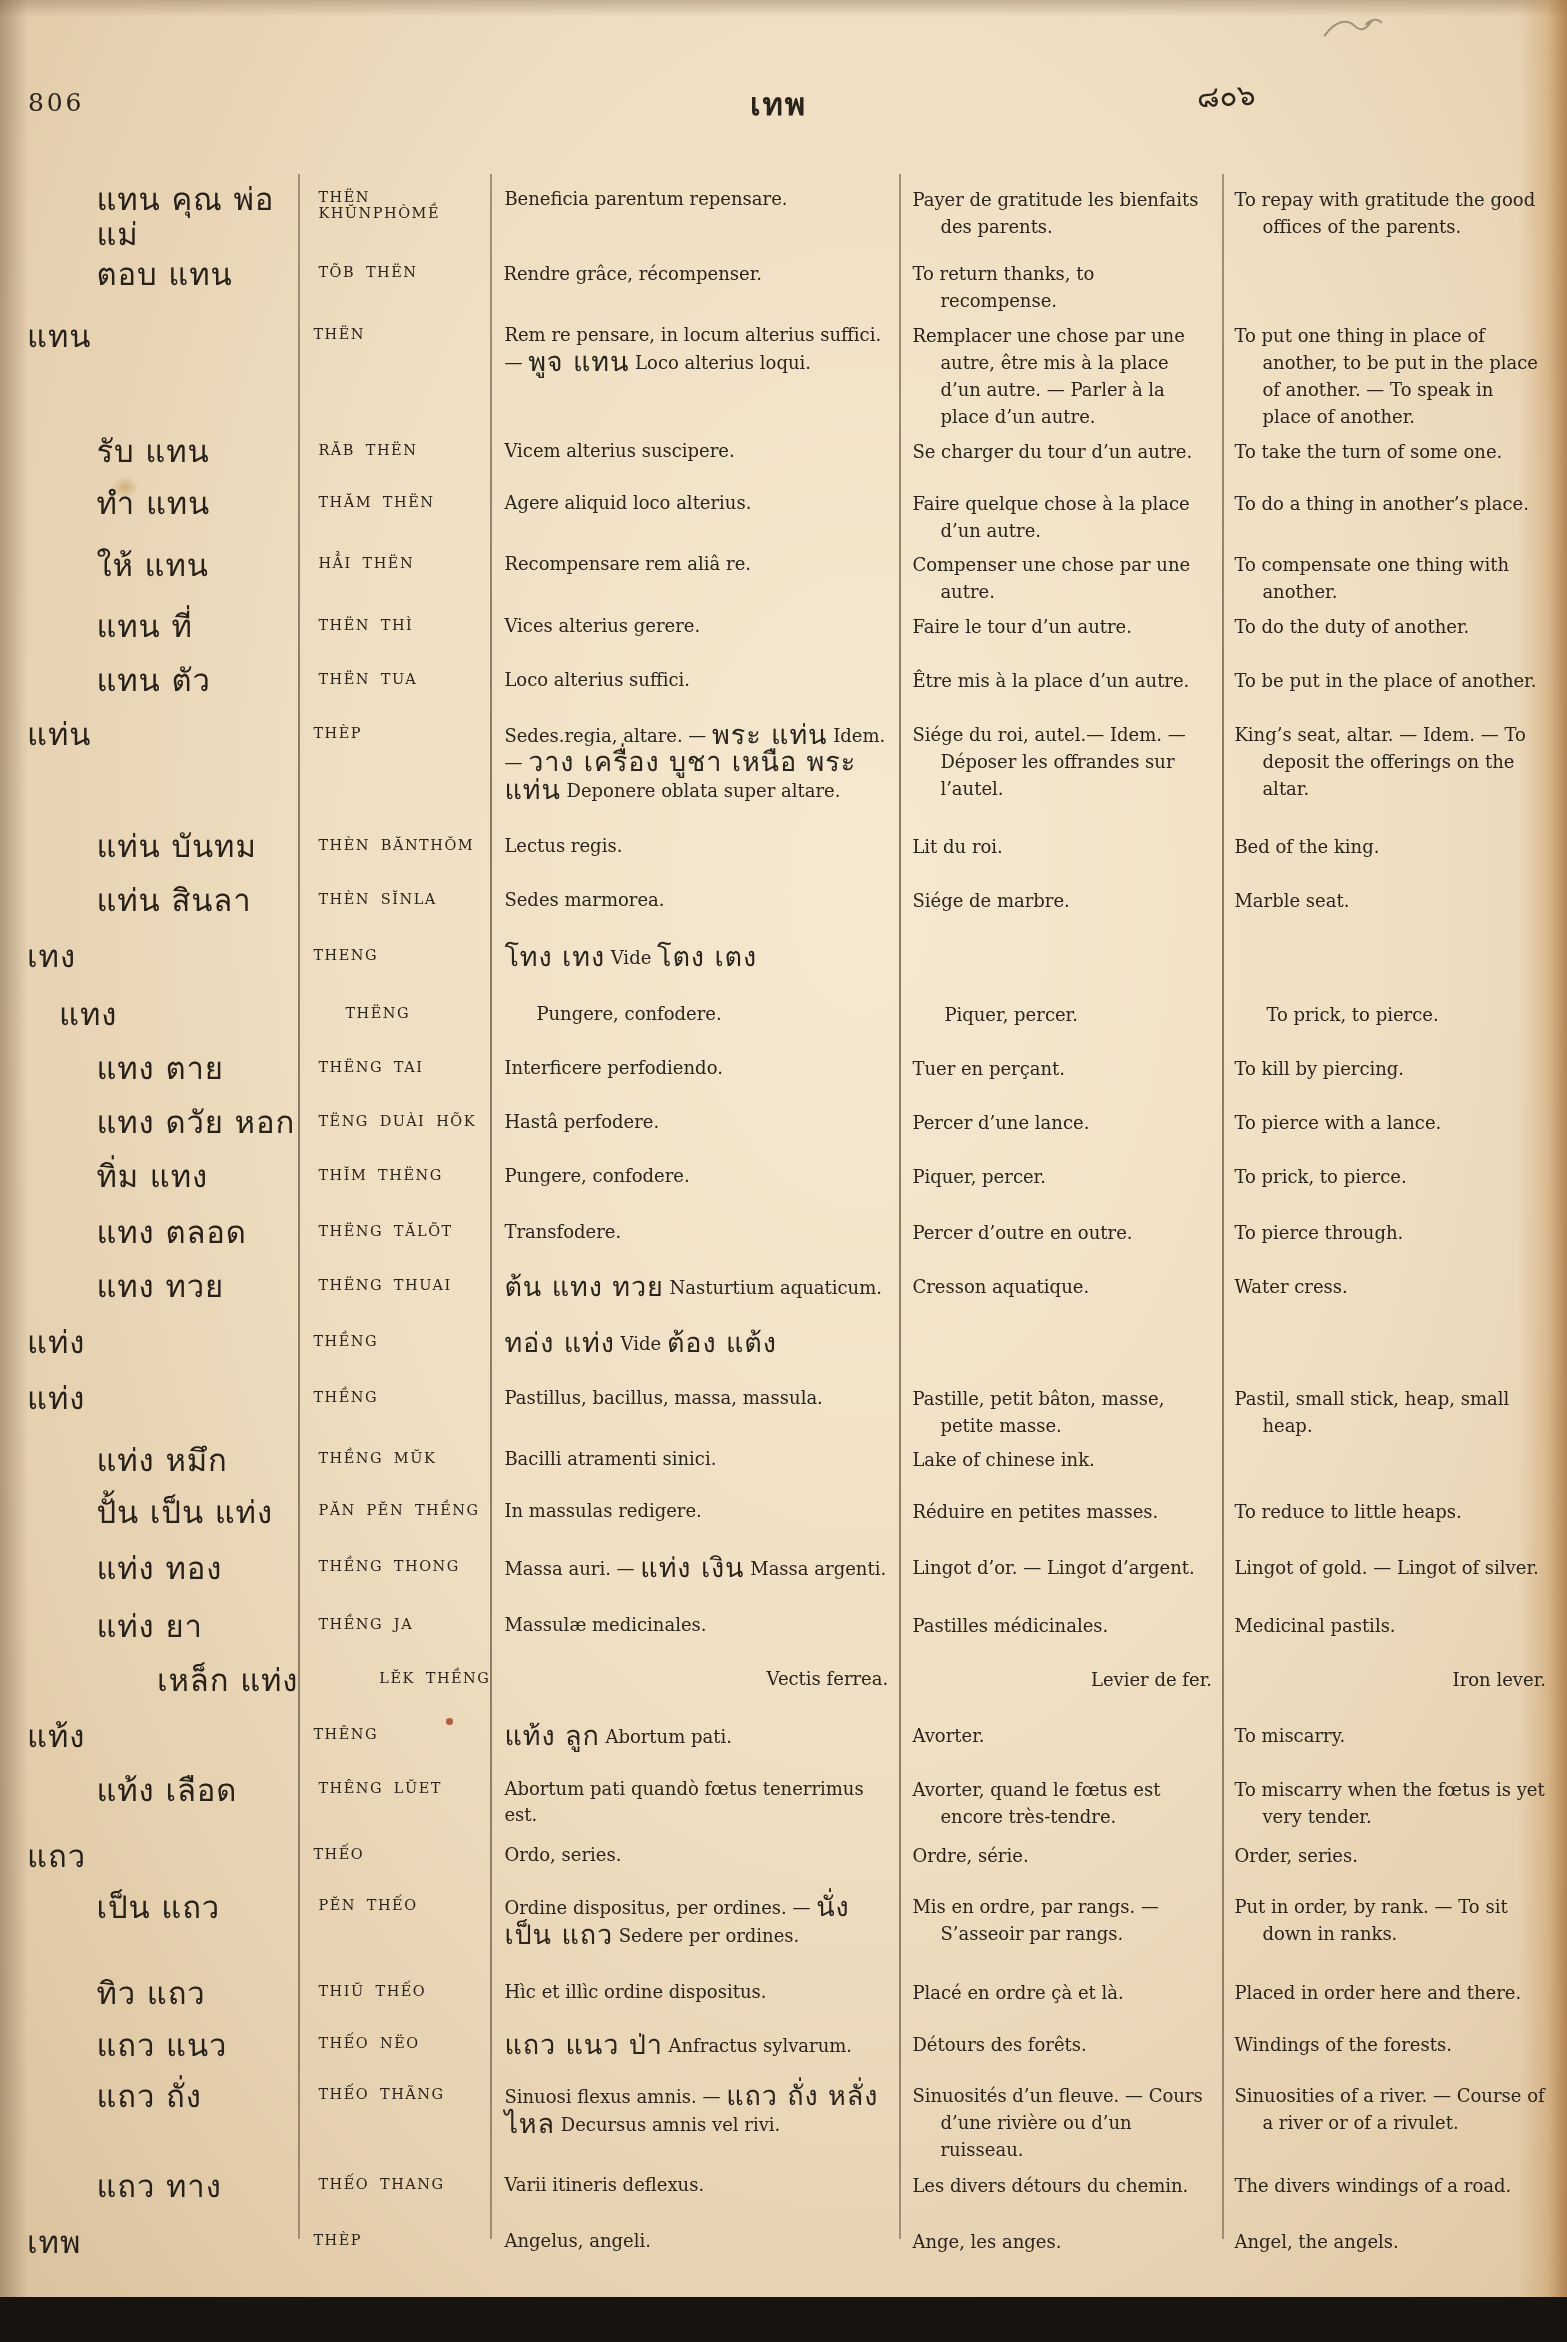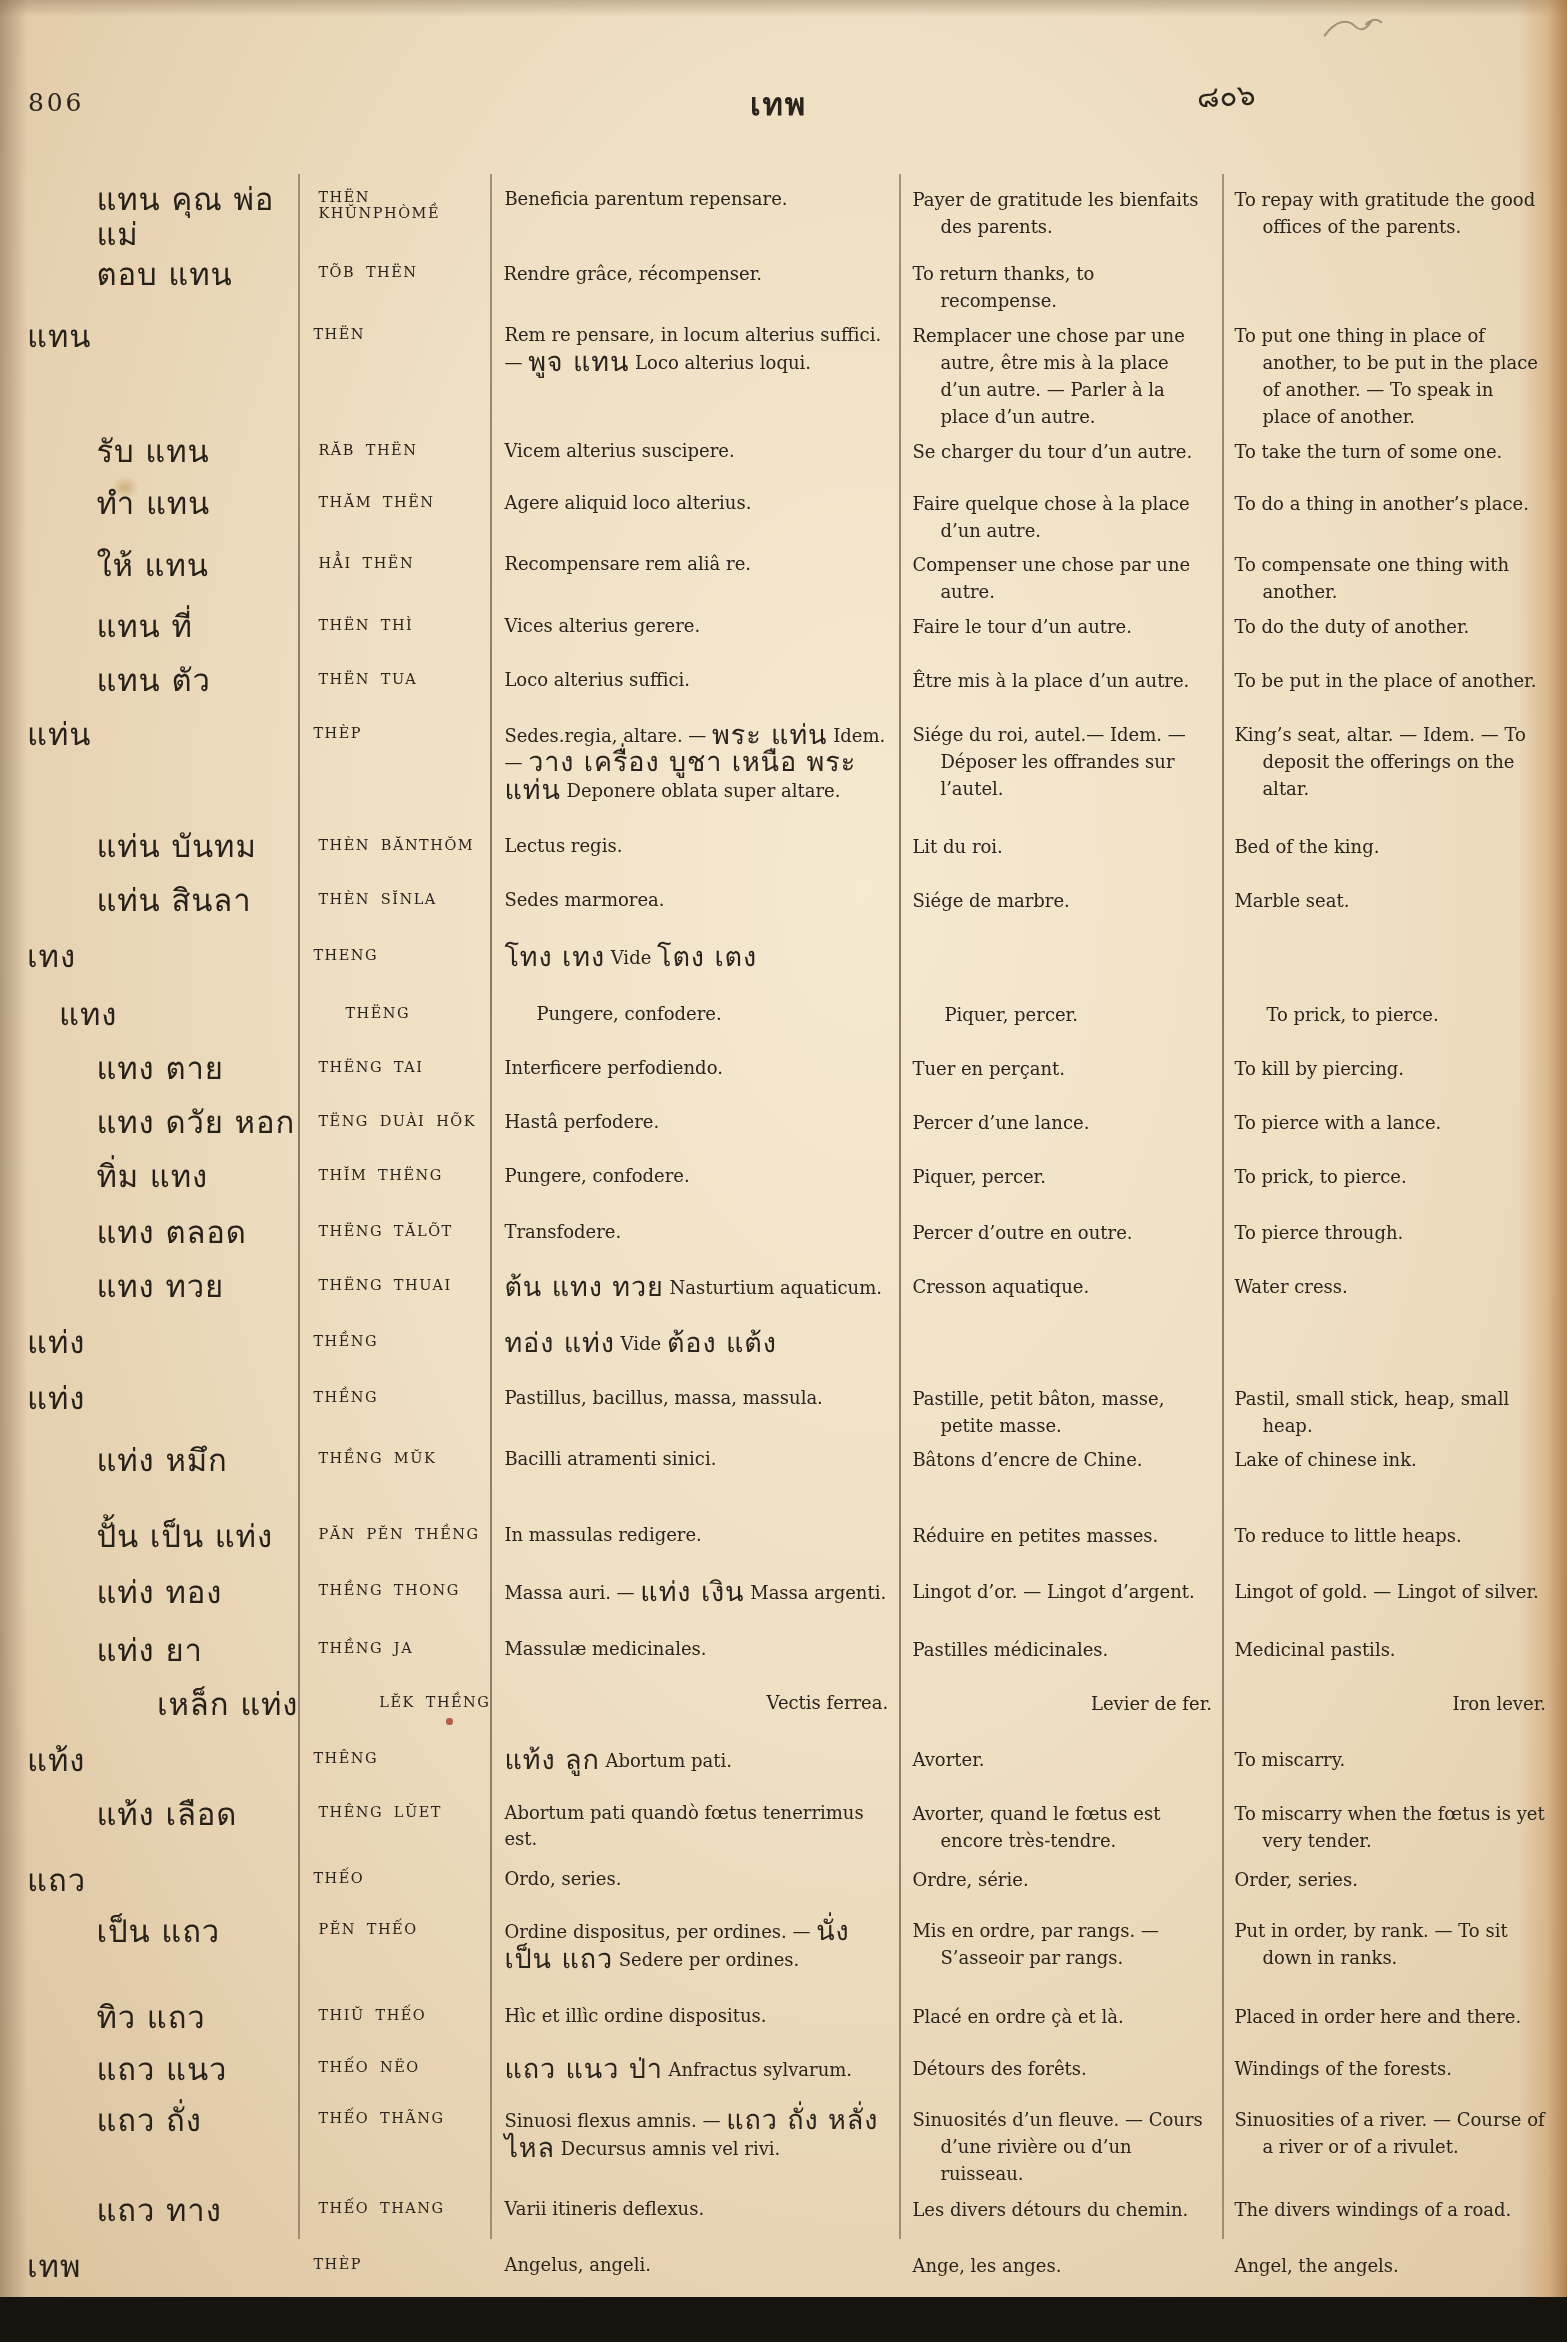--- a/index.html
+++ b/index.html
@@ -202,24 +202,23 @@
         <div class="cell thai">แท่ง</div>
         <div class="cell roman">THỀNG</div>
         <div class="cell latin"><span class="lat">Pastillus, bacillus, massa, massula.</span></div>
         <div class="cell fr">Pastille, petit bâton, masse, petite masse.</div>
         <div class="cell en">Pastil, small stick, heap, small heap.</div>
       </div>
       <div class="row" style="min-height: 52px;">
         <div class="cell thai ind">แท่ง หมึก</div>
         <div class="cell roman rind">THỀNG MŬK</div>
         <div class="cell latin"><span class="lat">Bacilli atramenti sinici.</span></div>
-        <div class="cell fr">Bâtons d’encre de Chine.</div>
         <div class="cell en">Lake of chinese ink.</div>
       </div>
-      <div class="row" style="min-height: 56px; margin-top: 24px;">
+      <div class="row" style="min-height: 56px;">
         <div class="cell thai ind">ปั้น เป็น แท่ง</div>
         <div class="cell roman rind">PĂN PĔN THỀNG</div>
         <div class="cell latin"><span class="lat">In massulas redigere.</span></div>
         <div class="cell fr">Réduire en petites masses.</div>
         <div class="cell en">To reduce to little heaps.</div>
       </div>
       <div class="row" style="min-height: 58px;">
         <div class="cell thai ind">แท่ง ทอง</div>
         <div class="cell roman rind">THỀNG THONG</div>
         <div class="cell latin"><span class="lat">Massa auri. — </span><span class="thai-inline">แท่ง เงิน</span><span class="lat"> Massa argenti.</span></div>

